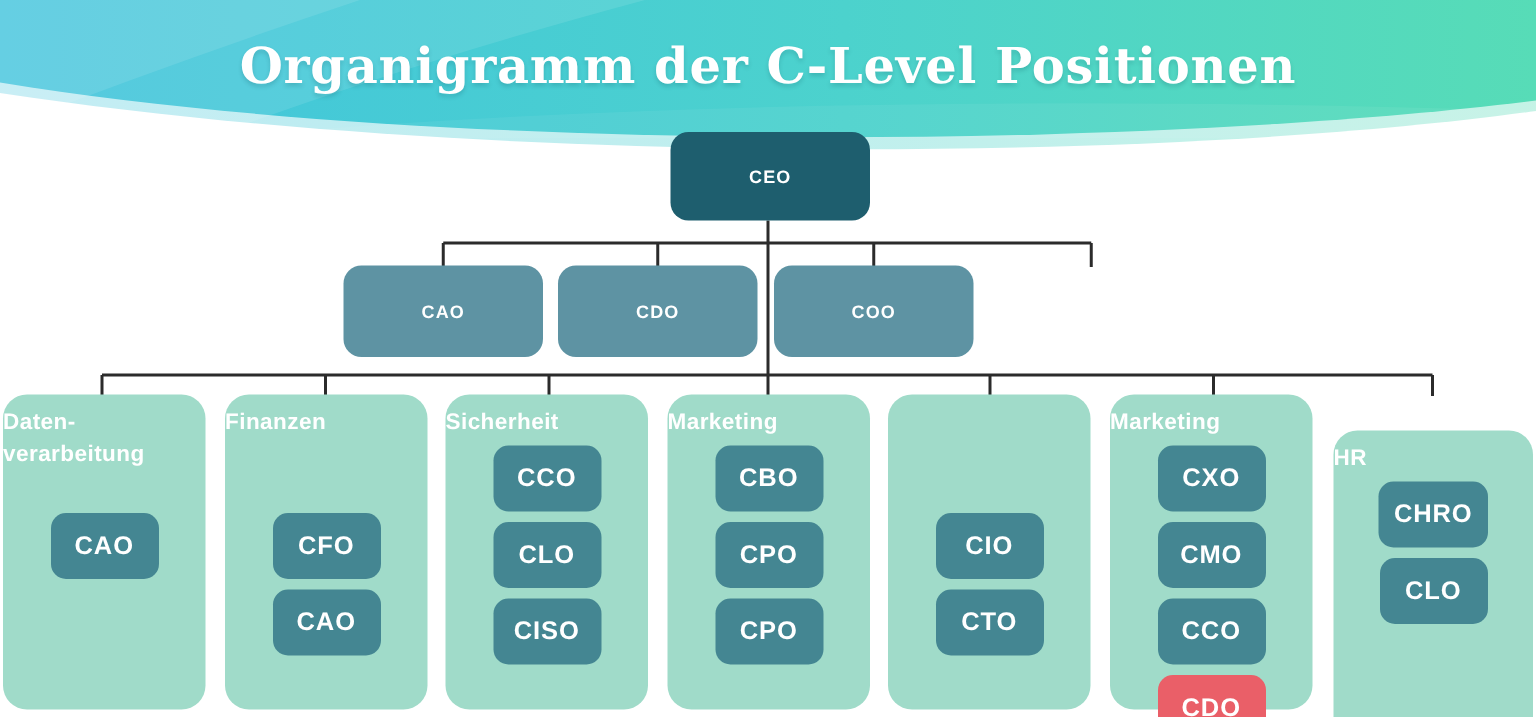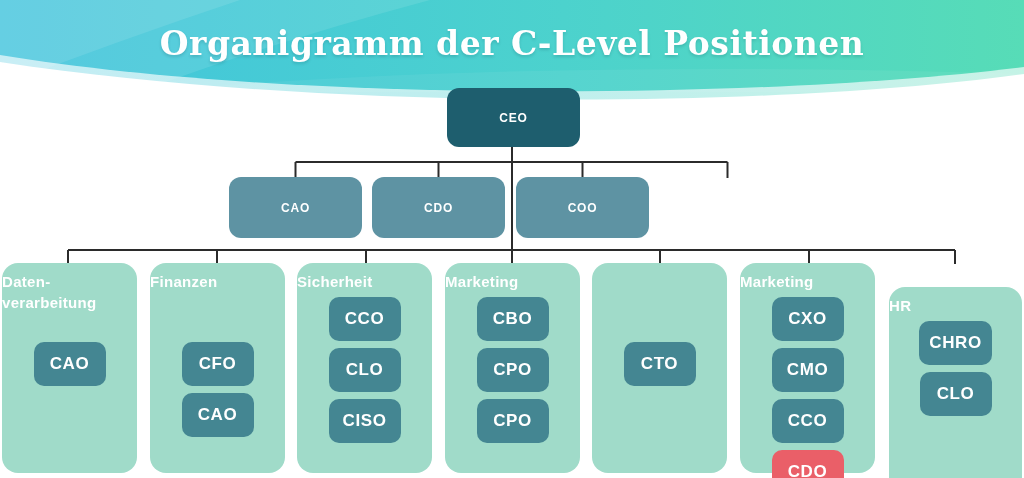--- a/index.html
+++ b/index.html
@@ -132,20 +132,21 @@
     <div class="panel-title">Marketing</div>
     <div class="chips">
       <div class="chip">CBO</div>
       <div class="chip">CPO</div>
       <div class="chip">CPO</div>
     </div>
   </div>
 
   <div class="panel p4 start-1">
     <div class="chips">
+      <div class="chip">CIO</div>
       <div class="chip">CTO</div>
     </div>
   </div>
 
   <div class="panel p5">
     <div class="panel-title">Marketing</div>
     <div class="chips">
       <div class="chip">CXO</div>
       <div class="chip">CMO</div>
       <div class="chip">CCO</div>

